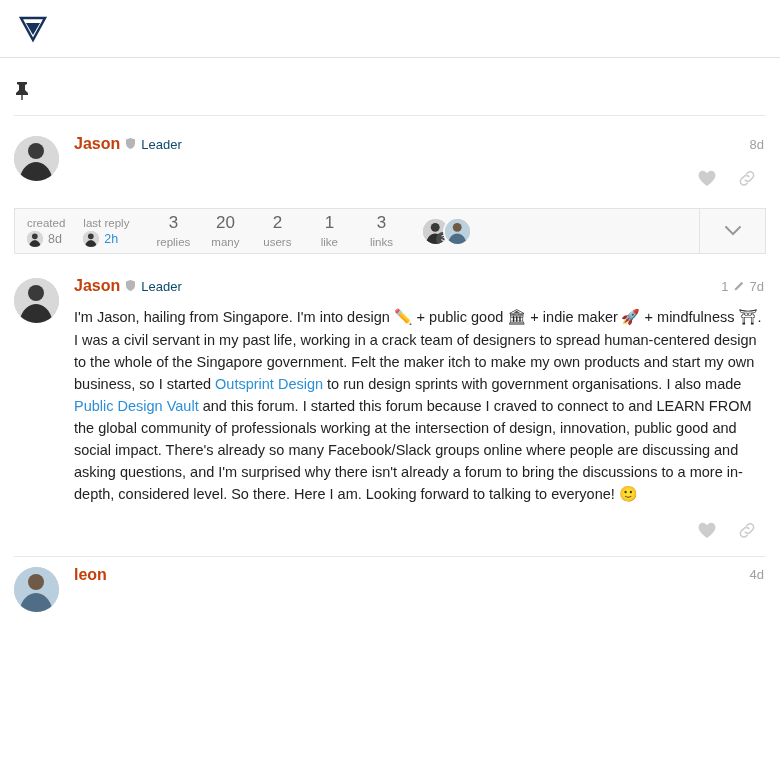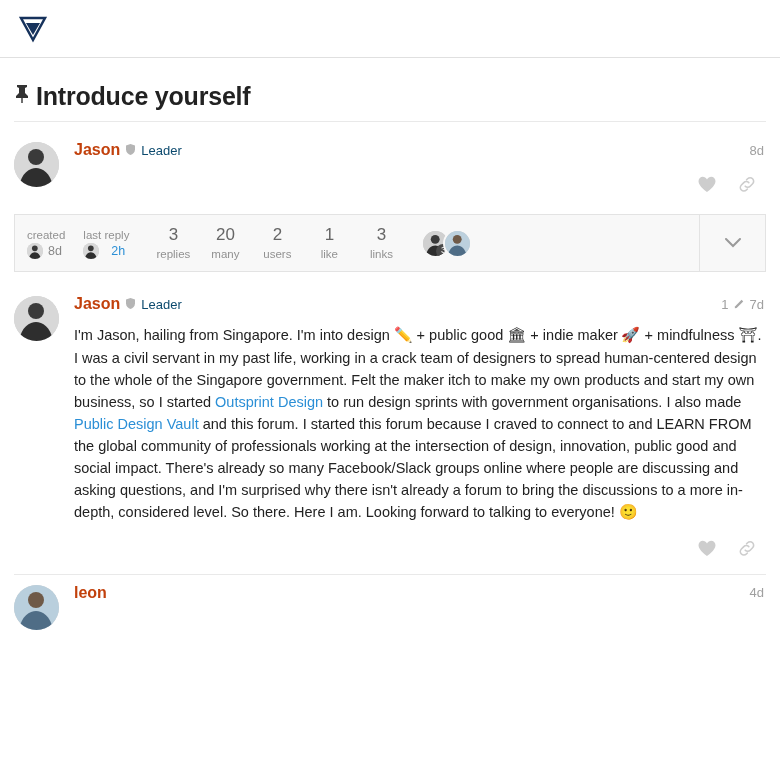--- a/index.html
+++ b/index.html
@@ -133,21 +133,21 @@
   }
   .act-icon { cursor: pointer; line-height: 1; }
 
   
   .topic-map {
     border: 1px solid #e3e3e3;
     background: #f8f8f8;
     display: flex;
     align-items: stretch;
     margin: 4px 0 0 0;
-    height: 58px;
+    height: 46px;
   }
   .map-inner {
     flex: 1 1 auto;
     display: flex;
     align-items: center;
     padding: 0 12px;
     gap: 0;
   }
   .map-col {
     display: flex;
@@ -170,21 +170,21 @@
   .map-date-row {
     display: flex;
     align-items: center;
     gap: 5px;
   }
   .mini-av {
     width: 16px; height: 16px; border-radius: 50%;
     overflow: hidden; background: #cfcfcf; flex: 0 0 16px;
   }
   .map-date { font-size: 12.5px; color: #888888; }
-  .map-date.link { color: #2b8fd6; margin-left: 7px; }
+  .map-date.link { color: #2b8fd6; }
 
   .map-avatars {
     display: flex;
     align-items: center;
     margin-left: 14px;
   }
   .map-avatars .stack-av {
     width: 29px; height: 29px; border-radius: 50%;
     overflow: hidden; background: #cfcfcf;
     border: 2px solid #f8f8f8;
@@ -229,21 +229,20 @@
   </div>
 </div>
 
 <div class="topic-title-wrap">
   <span class="pin-icon">
     <svg width="16" height="20" viewBox="0 0 16 20" aria-hidden="true">
       <path d="M3 1 h10 v2 l-2 1 v5 l3 3 v2 H2 v-2 l3-3 V4 L3 3 Z" fill="#333333"></path>
       <rect x="7.3" y="14" width="1.4" height="5" fill="#333333"></rect>
     </svg>
   </span>
-  <h1 class="topic-title">Introduce yourself</h1>
 </div>
 
 <div class="topic-area">
 
   <div class="post">
     <div class="avatar-col">
       <div class="avatar">
         <svg width="45" height="45" viewBox="0 0 45 45" aria-hidden="true">
           <rect width="45" height="45" fill="#d8d8d8"></rect>
           <circle cx="22" cy="15" r="8" fill="#3a3a3a"></circle>

